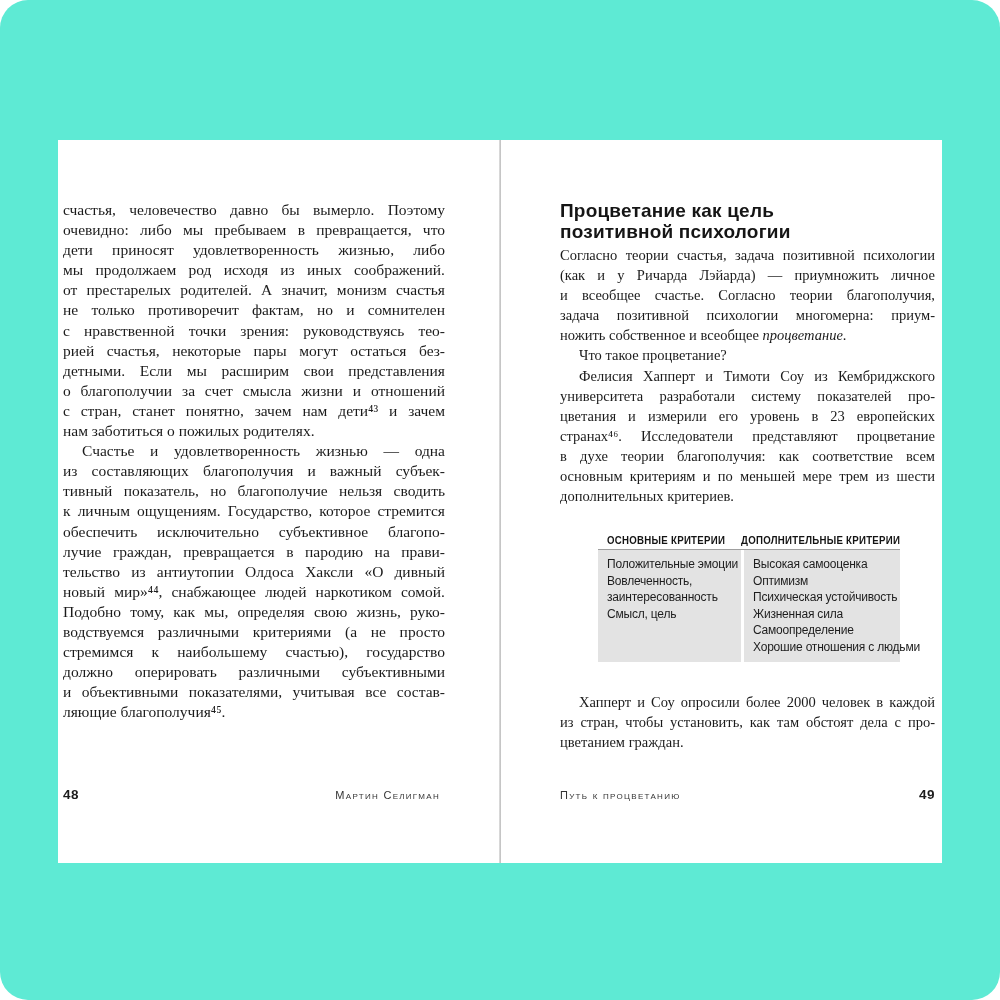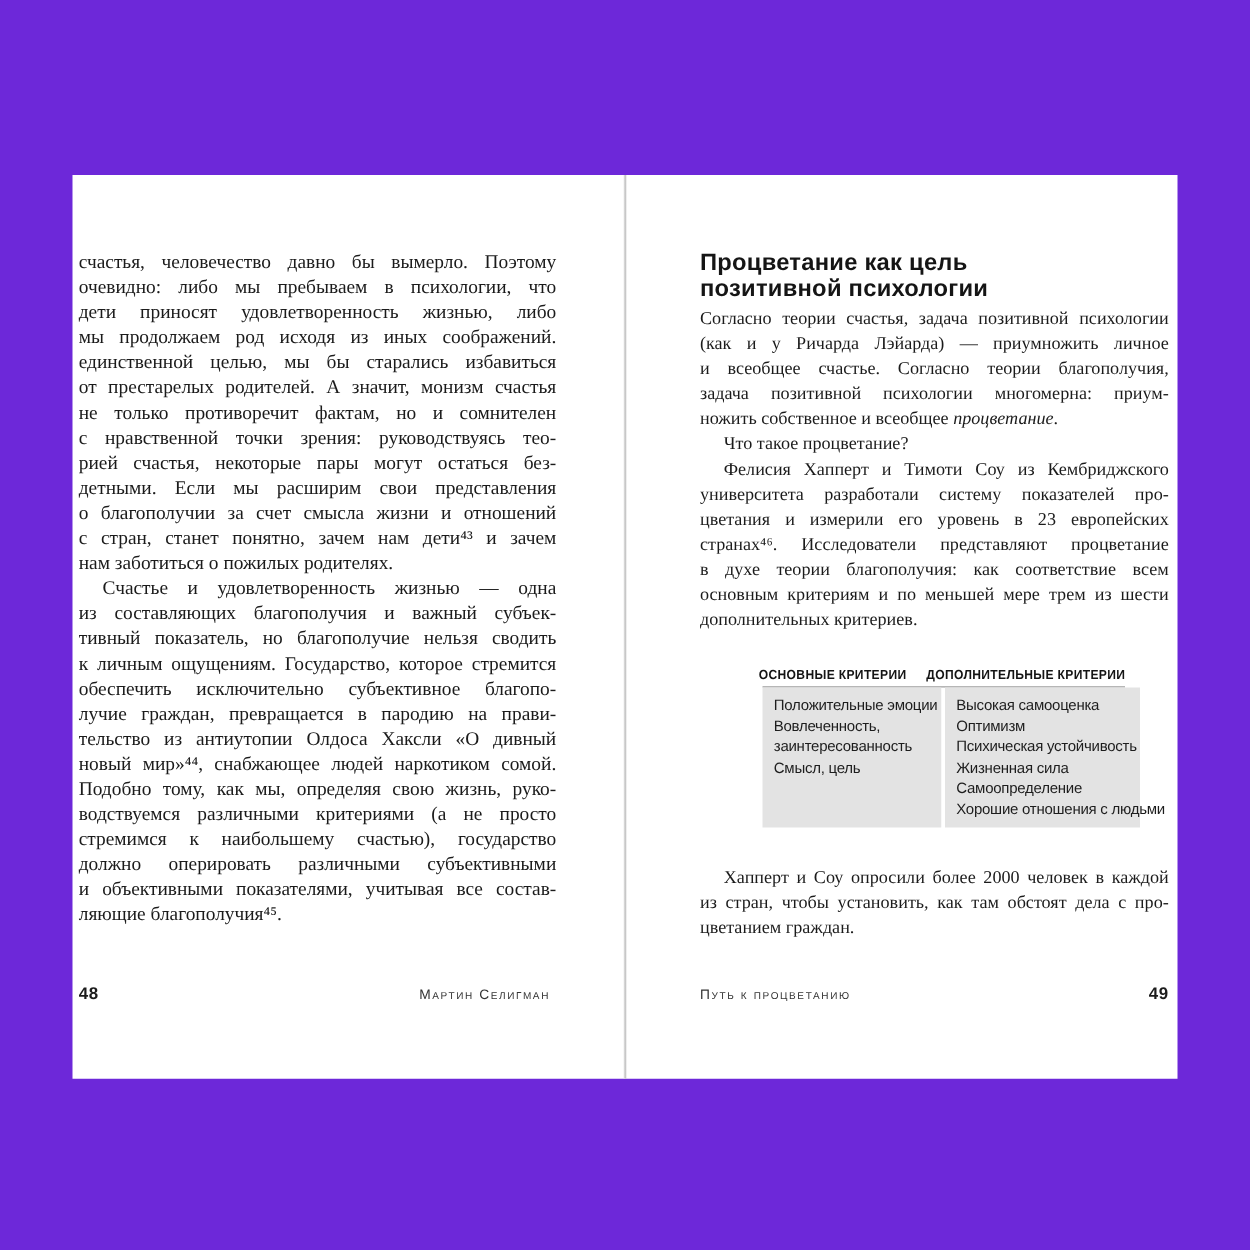--- a/index.html
+++ b/index.html
@@ -1,19 +1,20 @@
 <!DOCTYPE html>
 <html lang="ru"><head>
 <meta charset="utf-8">
 <style>
   html,body { margin:0; padding:0; }
   .canvas {
     position:relative; width:1000px; height:1000px;
-    background:#6d28d9; overflow:hidden;
+    background:#5eead4; overflow:hidden;
     font-family:"Liberation Serif","DejaVu Serif",serif;
+    border-radius:28px;
   }
   .spread {
     position:absolute; left:58px; top:140px; width:884px; height:723px;
     background:#ffffff;
   }
   .divider {
     position:absolute; left:441px; top:0; width:2px; height:100%;
     background:linear-gradient(to right,#e0e0e0,#bdbdbd);
   }
   
@@ -52,21 +53,21 @@
     position:absolute; left:540px; top:394px; width:302px;
     font-family:"Liberation Sans","DejaVu Sans",sans-serif;
   }
   .tbl-head { display:flex; margin-bottom:3px; padding-left:9px; }
   .tbl-head .th {
     display:block; font-size:10.5px; font-weight:700; letter-spacing:0.3px;
     color:#141414; white-space:nowrap;
     transform:scaleX(0.92); transform-origin:left center;
   }
   .tbl-head .th1 { width:134px; flex:none; }
-  .tbl-body { display:flex; border-top:1px solid #9f9f9f; background:#ffffff;margin-left:12px; }
+  .tbl-body { display:flex; border-top:1px solid #9f9f9f; background:#ffffff; }
   .tbl-col {
     box-sizing:border-box; background:#e3e3e3;
     padding:6px 6px 7px 9px;
     font-size:12px; line-height:16.5px; letter-spacing:-0.2px; color:#1d1d1d;
   }
   .tbl-col .line { white-space:nowrap; }
   .tbl-col1 { width:143px; margin-right:3px; flex:none; }
   .tbl-col2 { width:156px; flex:none; }
   
   .foot {
@@ -86,24 +87,23 @@
 </head>
 <body>
 
 <div class="canvas">
   <div class="spread">
 
     <div>
       <div class="left-body serif-block">
         <div class="pblock justify">
             <div class="line">счастья, человечество давно бы вымерло. Поэтому</div>
-            <div class="line">очевидно: либо мы пребываем в психологии, что</div>
+            <div class="line">очевидно: либо мы пребываем в превращается, что</div>
             <div class="line">дети приносят удовлетворенность жизнью, либо</div>
             <div class="line">мы продолжаем род исходя из иных соображений.</div>
-            <div class="line">единственной целью, мы бы старались избавиться</div>
             <div class="line">от престарелых родителей. А значит, монизм счастья</div>
             <div class="line">не только противоречит фактам, но и сомнителен</div>
             <div class="line">с нравственной точки зрения: руководствуясь тео-</div>
             <div class="line">рией счастья, некоторые пары могут остаться без-</div>
             <div class="line">детными. Если мы расширим свои представления</div>
             <div class="line">о благополучии за счет смысла жизни и отношений</div>
             <div class="line">с стран, станет понятно, зачем нам дети⁴³ и зачем</div>
             <div class="line">нам заботиться о пожилых родителях.</div>
           </div>
         <div class="pblock justify indent-first">

